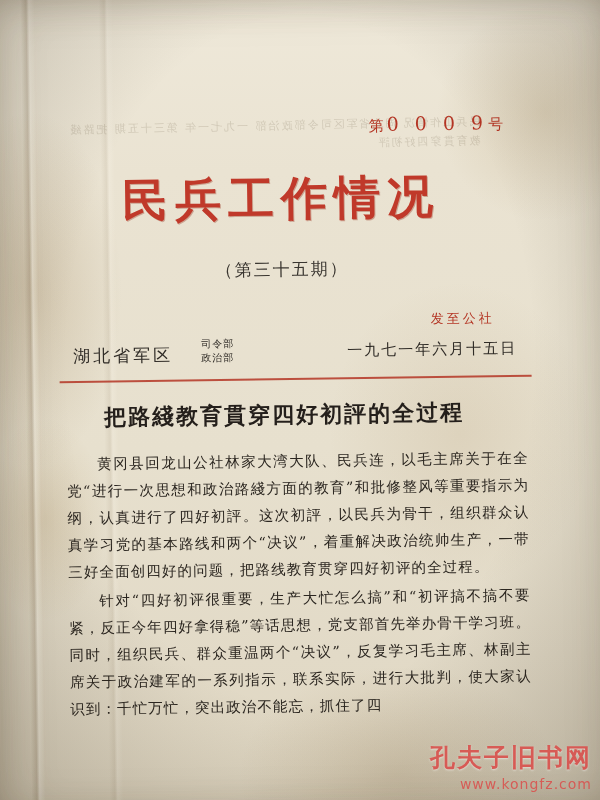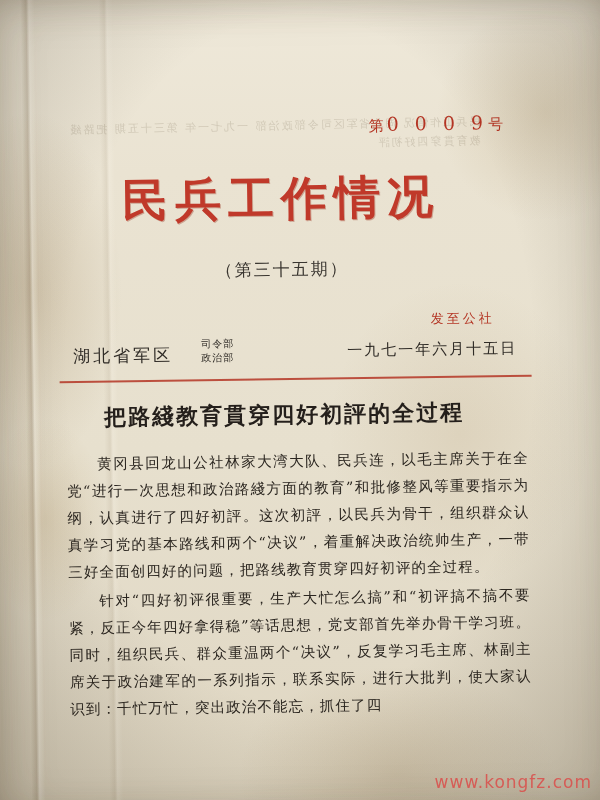--- a/index.html
+++ b/index.html
@@ -234,23 +234,23 @@
   .wm-main {
     color: #d9534f;
     font-size: 25px;
     font-weight: bold;
     letter-spacing: 2px;
     font-family: "DejaVu Serif", serif;
     text-shadow: 0 1px 2px rgba(255,255,255,.55);
     opacity: .92;
   }
   .wm-sub {
-    margin-top: 16px;
+    margin-top: 2px;
     color: #d9534f;
-    font-size: 17px;
+    font-size: 14px;
     letter-spacing: 1px;
     font-family: "DejaVu Sans", sans-serif;
     opacity: .9;
   }
 
   .vignette {
     position: absolute;
     inset: 0;
     pointer-events: none;
     background: radial-gradient(ellipse at 50% 45%, rgba(0,0,0,0) 55%, rgba(40,30,15,.22) 100%);
@@ -302,17 +302,18 @@
         <p class="para"><span class="indent"></span><span>黄冈县回龙山公社林家大湾大队、民兵连，以毛主席关于在全党“进行一次思想和政治路綫方面的教育”和批修整风等重要指示为纲，认真进行了四好初評。这次初評，以民兵为骨干，组织群众认真学习党的基本路线和两个“决议”，着重解决政治统帅生产，一带三好全面创四好的问题，把路线教育贯穿四好初评的全过程。</span></p>
         <p class="para"><span class="indent"></span><span>针对“四好初评很重要，生产大忙怎么搞”和“初评搞不搞不要紧，反正今年四好拿得稳”等话思想，党支部首先举办骨干学习班。同时，组织民兵、群众重温两个“决议”，反复学习毛主席、林副主席关于政治建军的一系列指示，联系实际，进行大批判，使大家认识到：千忙万忙，突出政治不能忘，抓住了四</span></p>
       </div>
 
     </div>
 
     <div class="edge-shadow"></div>
   </div>
 
   <div class="watermark">
+    <div class="wm-main">孔夫子旧书网</div>
     <div class="wm-sub">www.kongfz.com</div>
   </div>
 
   <div class="vignette"></div>
 </div>
 
 </body></html>

